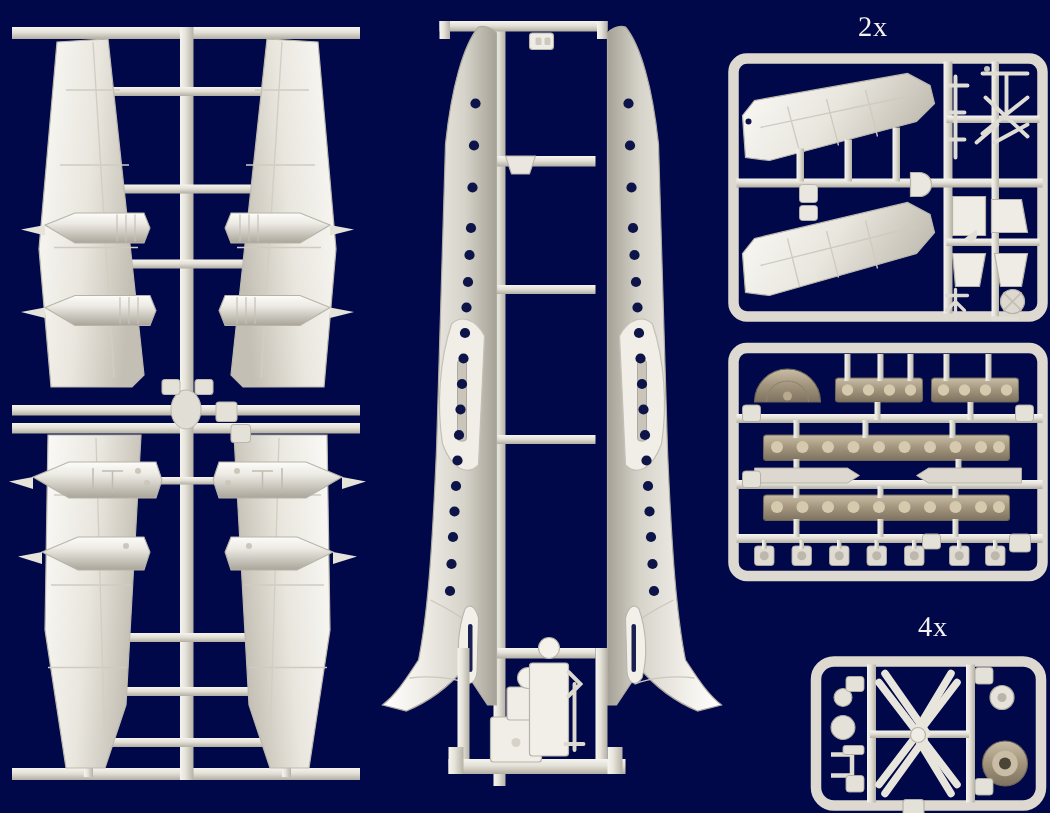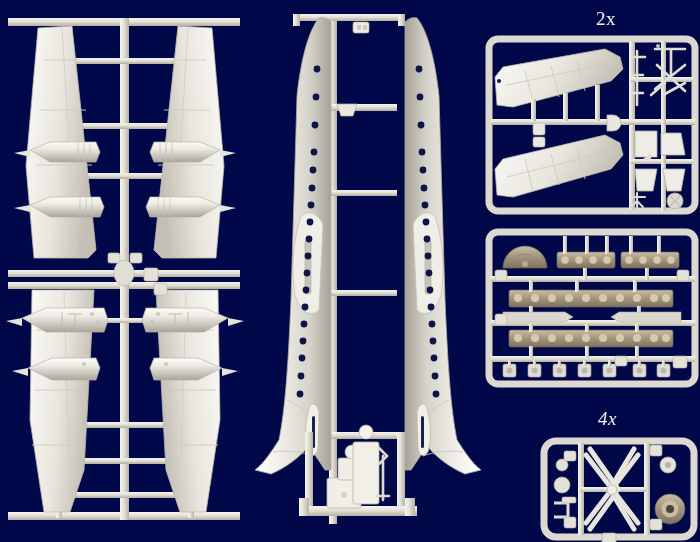--- a/index.html
+++ b/index.html
@@ -253,21 +253,21 @@
         <rect x="85" y="458" width="24" height="22" rx="2" fill="#efede6" stroke="#b7b3a8" stroke-width="0.8"></rect>
         <circle cx="99" cy="452" r="7" fill="#f2f0e9" stroke="#b7b3a8" stroke-width="0.7"></circle>
         <rect x="100" y="442" width="26" height="62" rx="2" fill="#f1efe8" stroke="#b7b3a8" stroke-width="0.8"></rect>
         <circle cx="113" cy="432" r="7" fill="#f4f2eb" stroke="#b7b3a8" stroke-width="0.7"></circle>
         <path d="M126,448 L134,456 L126,464 M130,456 L130,500 M124,496 L136,496" stroke="#ddd9d0" stroke-width="2.6" fill="none" stroke-linecap="round"></path>
       </g>
     </svg>
   </div>
 
   <div>
-    <div class="qty" style="left:596px;top:8px;">2x</div>
+    <div class="qty" style="left:572px;top:8px;">2x</div>
 
     <svg width="215" height="180" style="left:485px;top:35px;">
 
       <rect x="4" y="4" width="206" height="172" rx="9" fill="none" stroke="#ddd9d0" stroke-width="7"></rect>
       <rect x="144" y="6" width="6" height="168" fill="url(#plastV)"></rect>
       <rect x="6" y="84" width="204" height="6" fill="url(#plastH)"></rect>
       <rect x="146" y="42" width="62" height="5" fill="url(#plastH)"></rect>
       <rect x="146" y="124" width="62" height="5" fill="url(#plastH)"></rect>
       <rect x="176" y="6" width="5" height="170" fill="url(#plastV)"></rect>
 
@@ -431,21 +431,21 @@
       </g>
       <rect x="10" y="42" width="12" height="11" rx="2" fill="#e4e1d8" stroke="#b0aca1" stroke-width="0.6"></rect>
       <rect x="192" y="42" width="12" height="11" rx="2" fill="#e4e1d8" stroke="#b0aca1" stroke-width="0.6"></rect>
       <rect x="10" y="86" width="12" height="11" rx="2" fill="#e4e1d8" stroke="#b0aca1" stroke-width="0.6"></rect>
       <rect x="188" y="128" width="14" height="12" rx="2" fill="#e4e1d8" stroke="#b0aca1" stroke-width="0.6"></rect>
       <rect x="130" y="128" width="12" height="10" rx="2" fill="#e4e1d8" stroke="#b0aca1" stroke-width="0.6"></rect>
     </svg>
   </div>
 
   <div>
-    <div class="qty" style="left:598px;top:408px;font-style:italic;">4x</div>
+    <div class="qty" style="left:612px;top:408px;">4x</div>
 
     <svg width="160" height="110" style="left:540px;top:437px;">
 
       <rect x="4" y="4" width="150" height="96" rx="12" fill="none" stroke="#ddd9d0" stroke-width="7"></rect>
       <rect x="38" y="6" width="6" height="92" fill="url(#plastV)"></rect>
       <rect x="104" y="6" width="6" height="92" fill="url(#plastV)"></rect>
       <rect x="40" y="50" width="66" height="5" fill="url(#plastH)"></rect>
       <rect x="62" y="96" width="14" height="14" rx="2" fill="#e4e1d8" stroke="#b0aca1" stroke-width="0.7"></rect>
 
       <g stroke="#e8e5dc" stroke-width="5" stroke-linecap="round">

